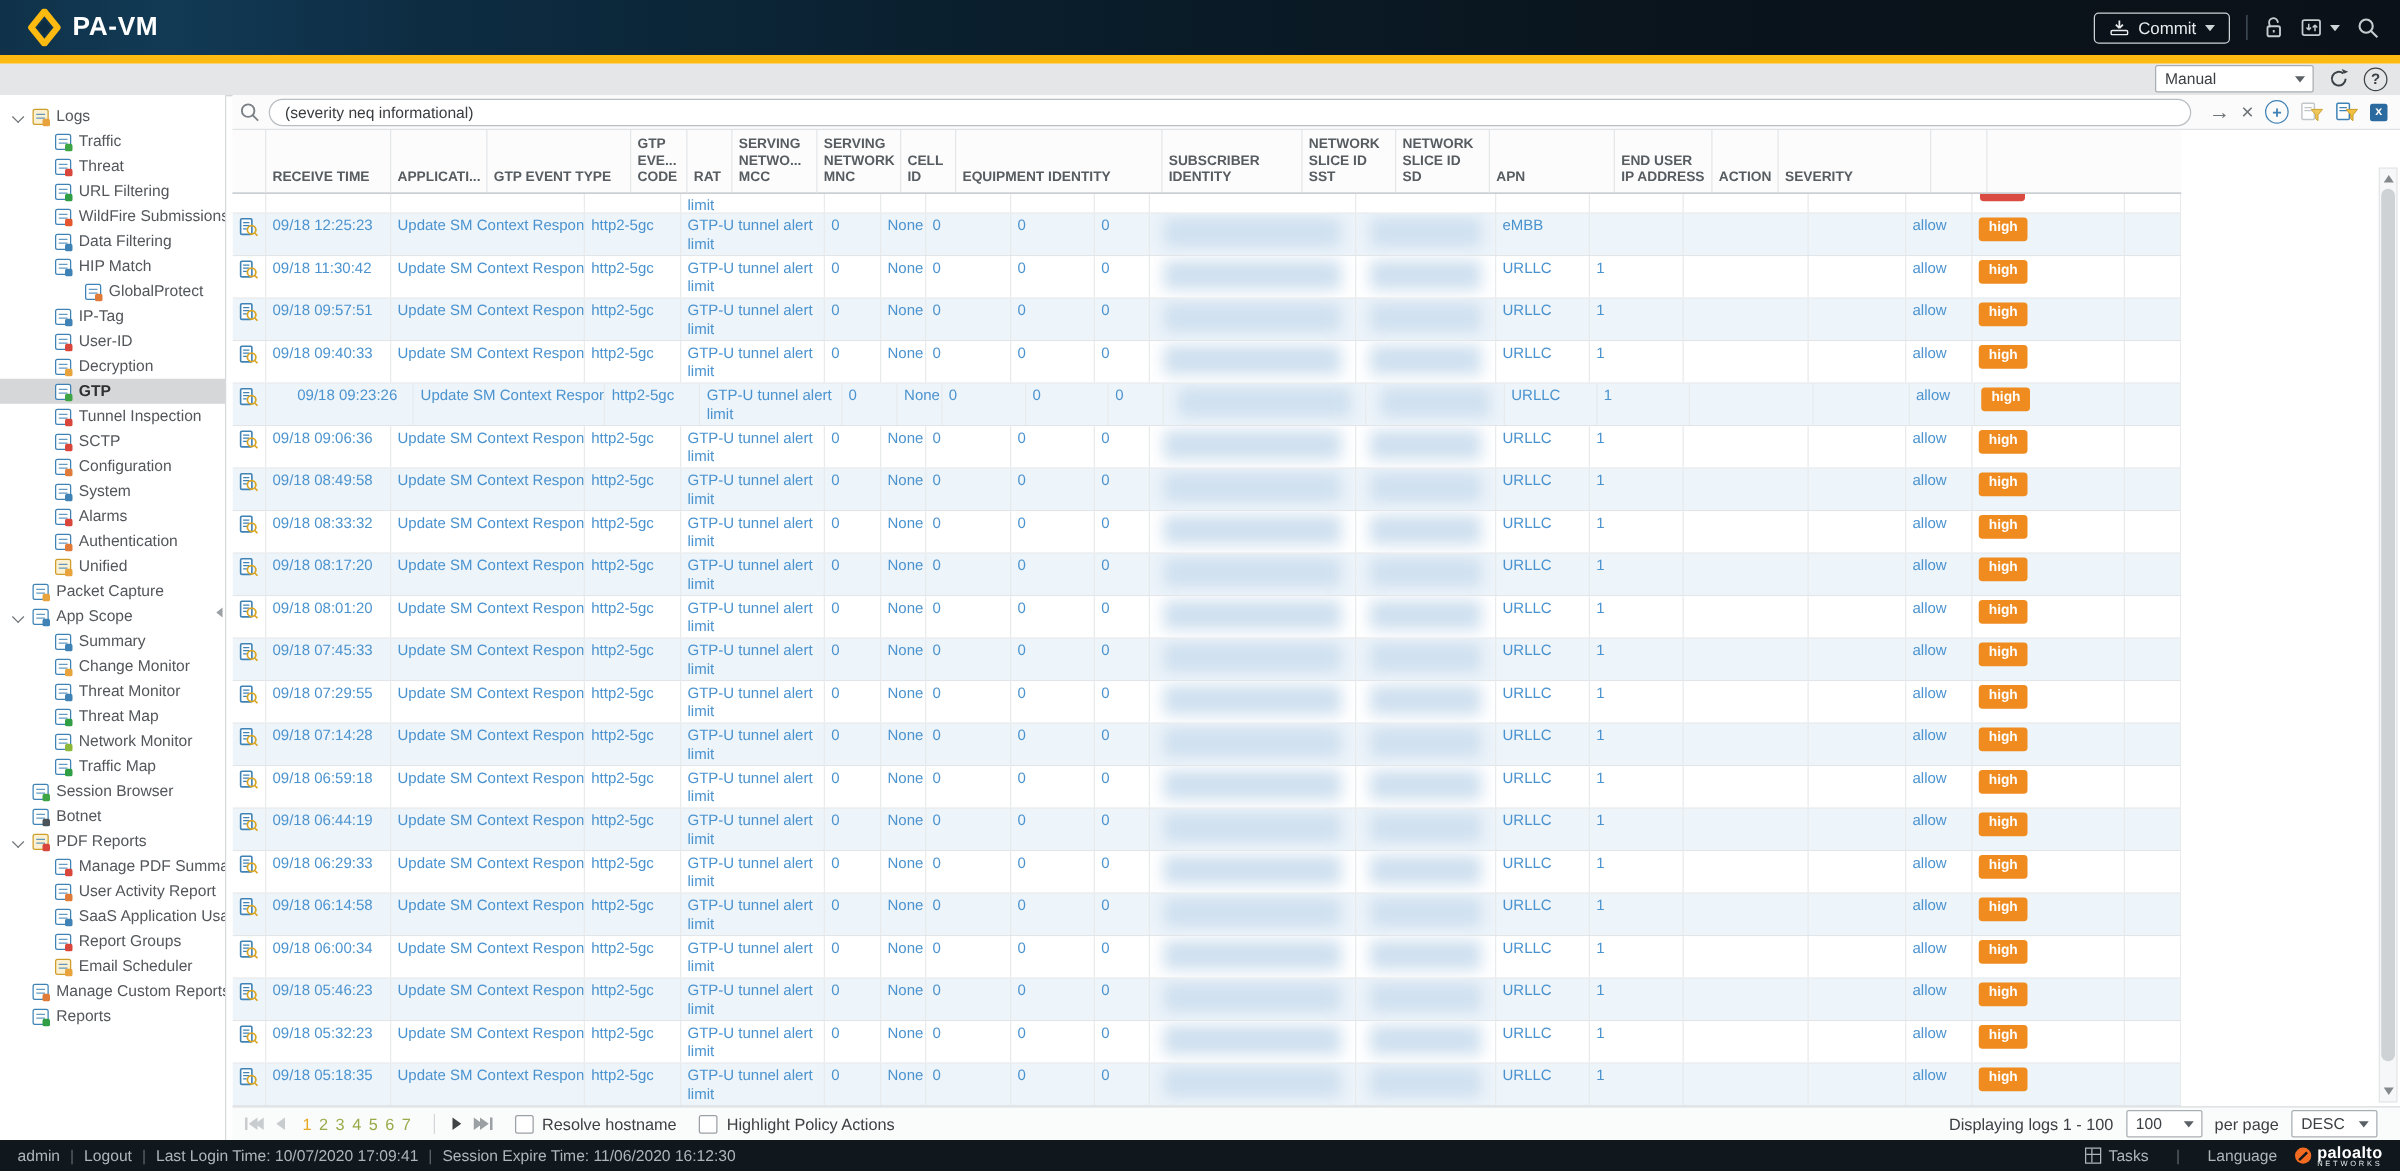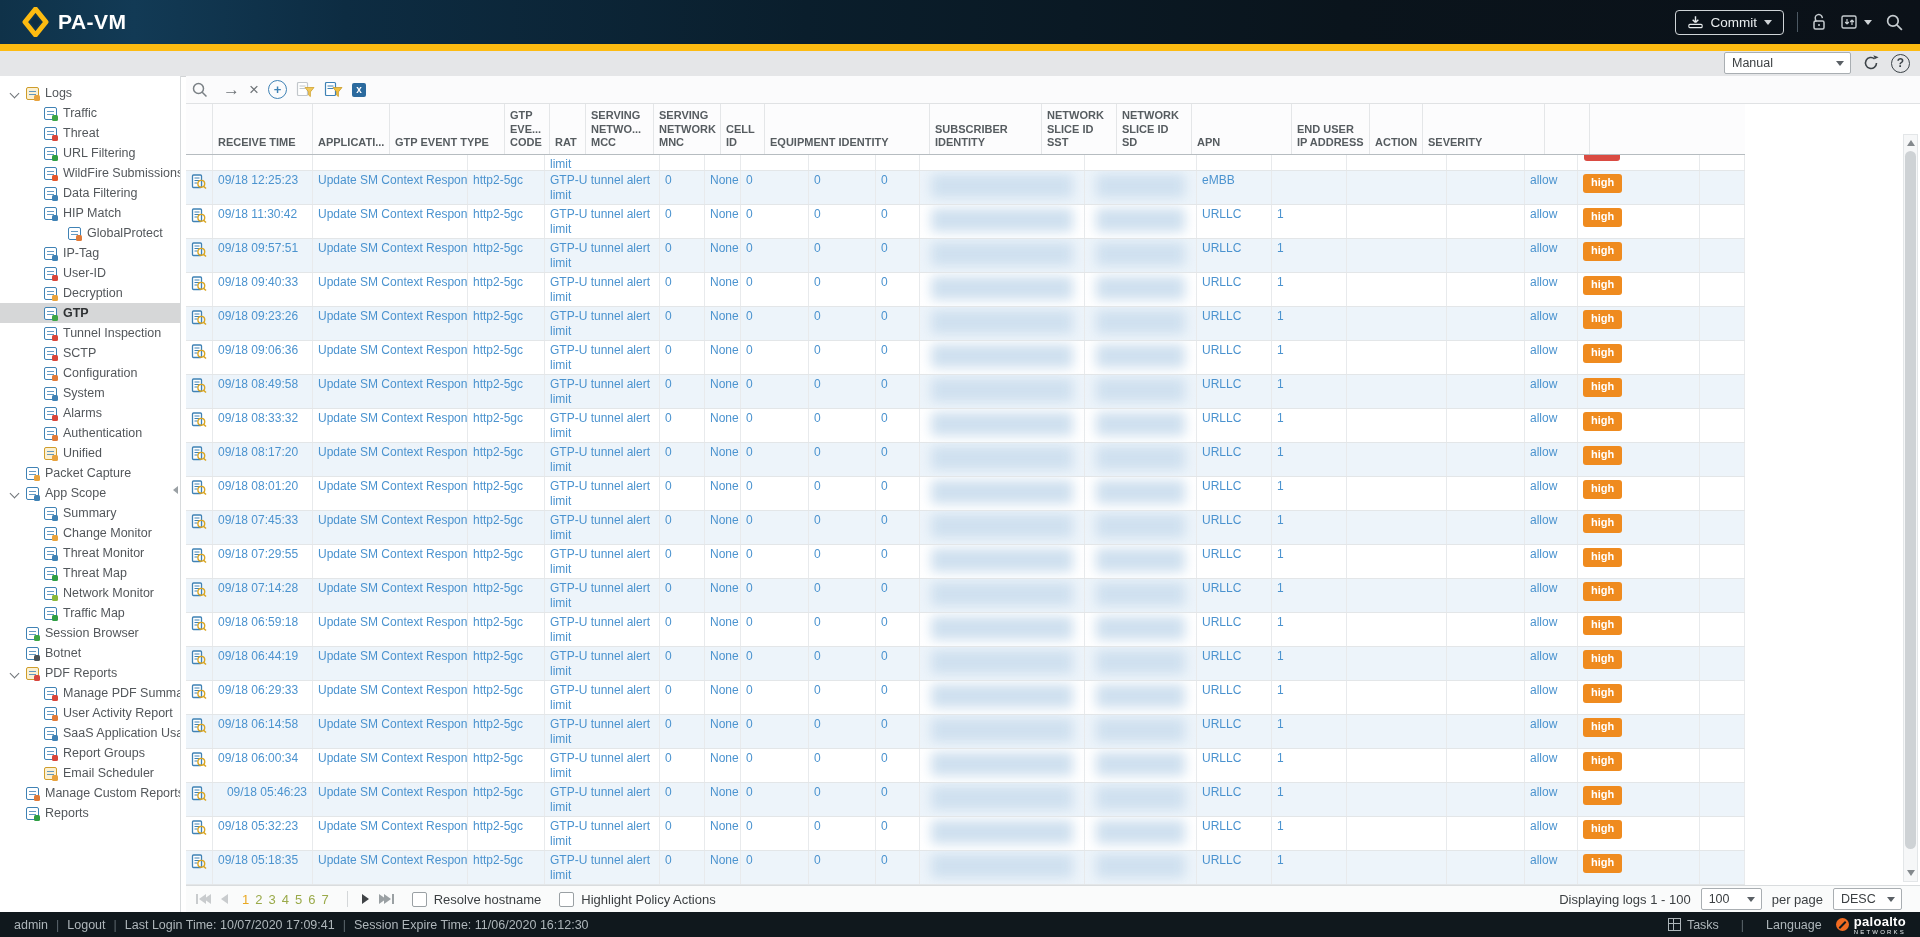--- a/index.html
+++ b/index.html
@@ -167,20 +167,21 @@
       <span>?</span>
     </div>
   </div>
 </div>
 
 <div class="filterbar">
   <svg width="18" height="18" viewBox="0 0 18 18">
     <circle cx="7.5" cy="7.5" r="5" fill="none" stroke="#7a8085" stroke-width="1.5"></circle>
     <line x1="11.2" y1="11.2" x2="15.5" y2="15.5" stroke="#7a8085" stroke-width="1.5"></line>
   </svg>
+  <input class="filter-input" value="(severity neq informational)" style="">
   <div class="filter-icons">
     <span class="glyph-btn">→</span>
     <span class="glyph-btn">×</span>
     <span class="plus-circle">
         <span>+</span>
       </span>
     <svg width="19" height="17" viewBox="0 0 19 17">
       <rect x="1.5" y="1.5" width="10" height="13" rx="1" fill="#fff" stroke="#c2c7cb" stroke-width="1.2"></rect>
       <line x1="3.5" y1="5" x2="9.5" y2="5" stroke="#c2c7cb"></line>
         <line x1="3.5" y1="7.5" x2="9.5" y2="7.5" stroke="#c2c7cb"></line>
@@ -686,21 +687,21 @@
       <div class="cell icon-cell" style="width: 27px;">
         <span><svg width="16" height="16" viewBox="0 0 16 16">
             <rect x="1.5" y="1" width="9" height="12.5" rx="1" fill="#fff" stroke="#3f82b5" stroke-width="1.3"></rect>
             <line x1="3.5" y1="4" x2="8.5" y2="4" stroke="#3f82b5"></line>
             <line x1="3.5" y1="6.5" x2="8.5" y2="6.5" stroke="#3f82b5"></line>
             <line x1="3.5" y1="9" x2="6.5" y2="9" stroke="#3f82b5"></line>
             <circle cx="10.3" cy="9.8" r="3.4" fill="none" stroke="#d9a521" stroke-width="1.4"></circle>
             <line x1="12.8" y1="12.4" x2="15" y2="14.6" stroke="#d9a521" stroke-width="1.4"></line>
           </svg></span>
       </div>
-      <div class="cell nowrap" style="width: 100px;">09/18 09:23:26</div>
+      <div class="cell nowrap" style="width: 100px; margin-left: 20px;">09/18 09:23:26</div>
       <div class="cell nowrap" style="width: 155px;">Update SM Context Response</div>
       <div class="cell nowrap" style="width: 77px;">http2-5gc</div>
       <div class="cell" style="width: 115px;">GTP-U tunnel alert limit</div>
       <div class="cell" style="width: 45px;">0</div>
       <div class="cell" style="width: 36px;">None</div>
       <div class="cell" style="width: 68px;">0</div>
       <div class="cell" style="width: 67px;">0</div>
       <div class="cell" style="width: 44px;">0</div>
       <div class="cell" style="width: 165px;">
         <div class="blur-band"></div>
@@ -1162,21 +1163,21 @@
       <div class="cell icon-cell" style="width: 27px;">
         <span><svg width="16" height="16" viewBox="0 0 16 16">
             <rect x="1.5" y="1" width="9" height="12.5" rx="1" fill="#fff" stroke="#3f82b5" stroke-width="1.3"></rect>
             <line x1="3.5" y1="4" x2="8.5" y2="4" stroke="#3f82b5"></line>
             <line x1="3.5" y1="6.5" x2="8.5" y2="6.5" stroke="#3f82b5"></line>
             <line x1="3.5" y1="9" x2="6.5" y2="9" stroke="#3f82b5"></line>
             <circle cx="10.3" cy="9.8" r="3.4" fill="none" stroke="#d9a521" stroke-width="1.4"></circle>
             <line x1="12.8" y1="12.4" x2="15" y2="14.6" stroke="#d9a521" stroke-width="1.4"></line>
           </svg></span>
       </div>
-      <div class="cell nowrap" style="width: 100px; text-align: right;">09/18 05:46:23</div>
+      <div class="cell nowrap" style="width: 100px;">09/18 05:46:23</div>
       <div class="cell nowrap" style="width: 155px;">Update SM Context Response</div>
       <div class="cell nowrap" style="width: 77px;">http2-5gc</div>
       <div class="cell" style="width: 115px;">GTP-U tunnel alert limit</div>
       <div class="cell" style="width: 45px;">0</div>
       <div class="cell" style="width: 36px;">None</div>
       <div class="cell" style="width: 68px;">0</div>
       <div class="cell" style="width: 67px;">0</div>
       <div class="cell" style="width: 44px;">0</div>
       <div class="cell" style="width: 165px;">
         <div class="blur-band"></div>

